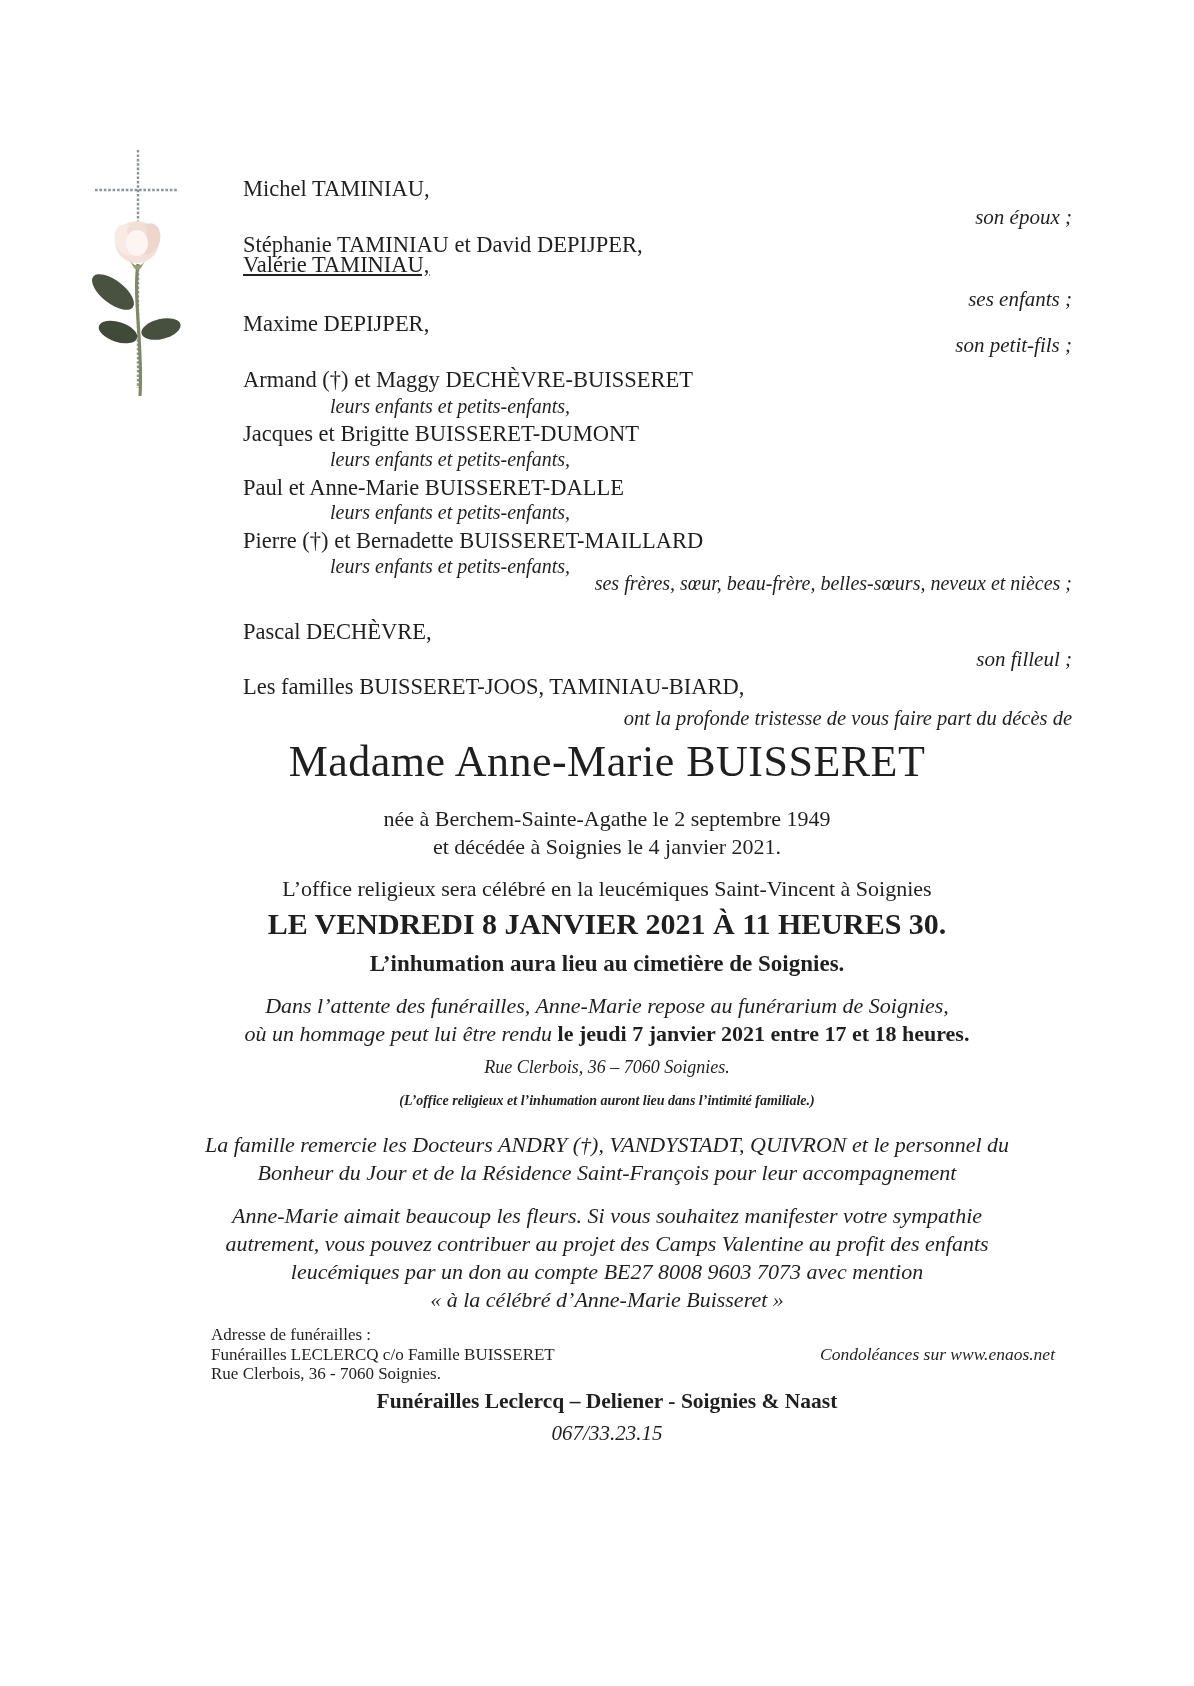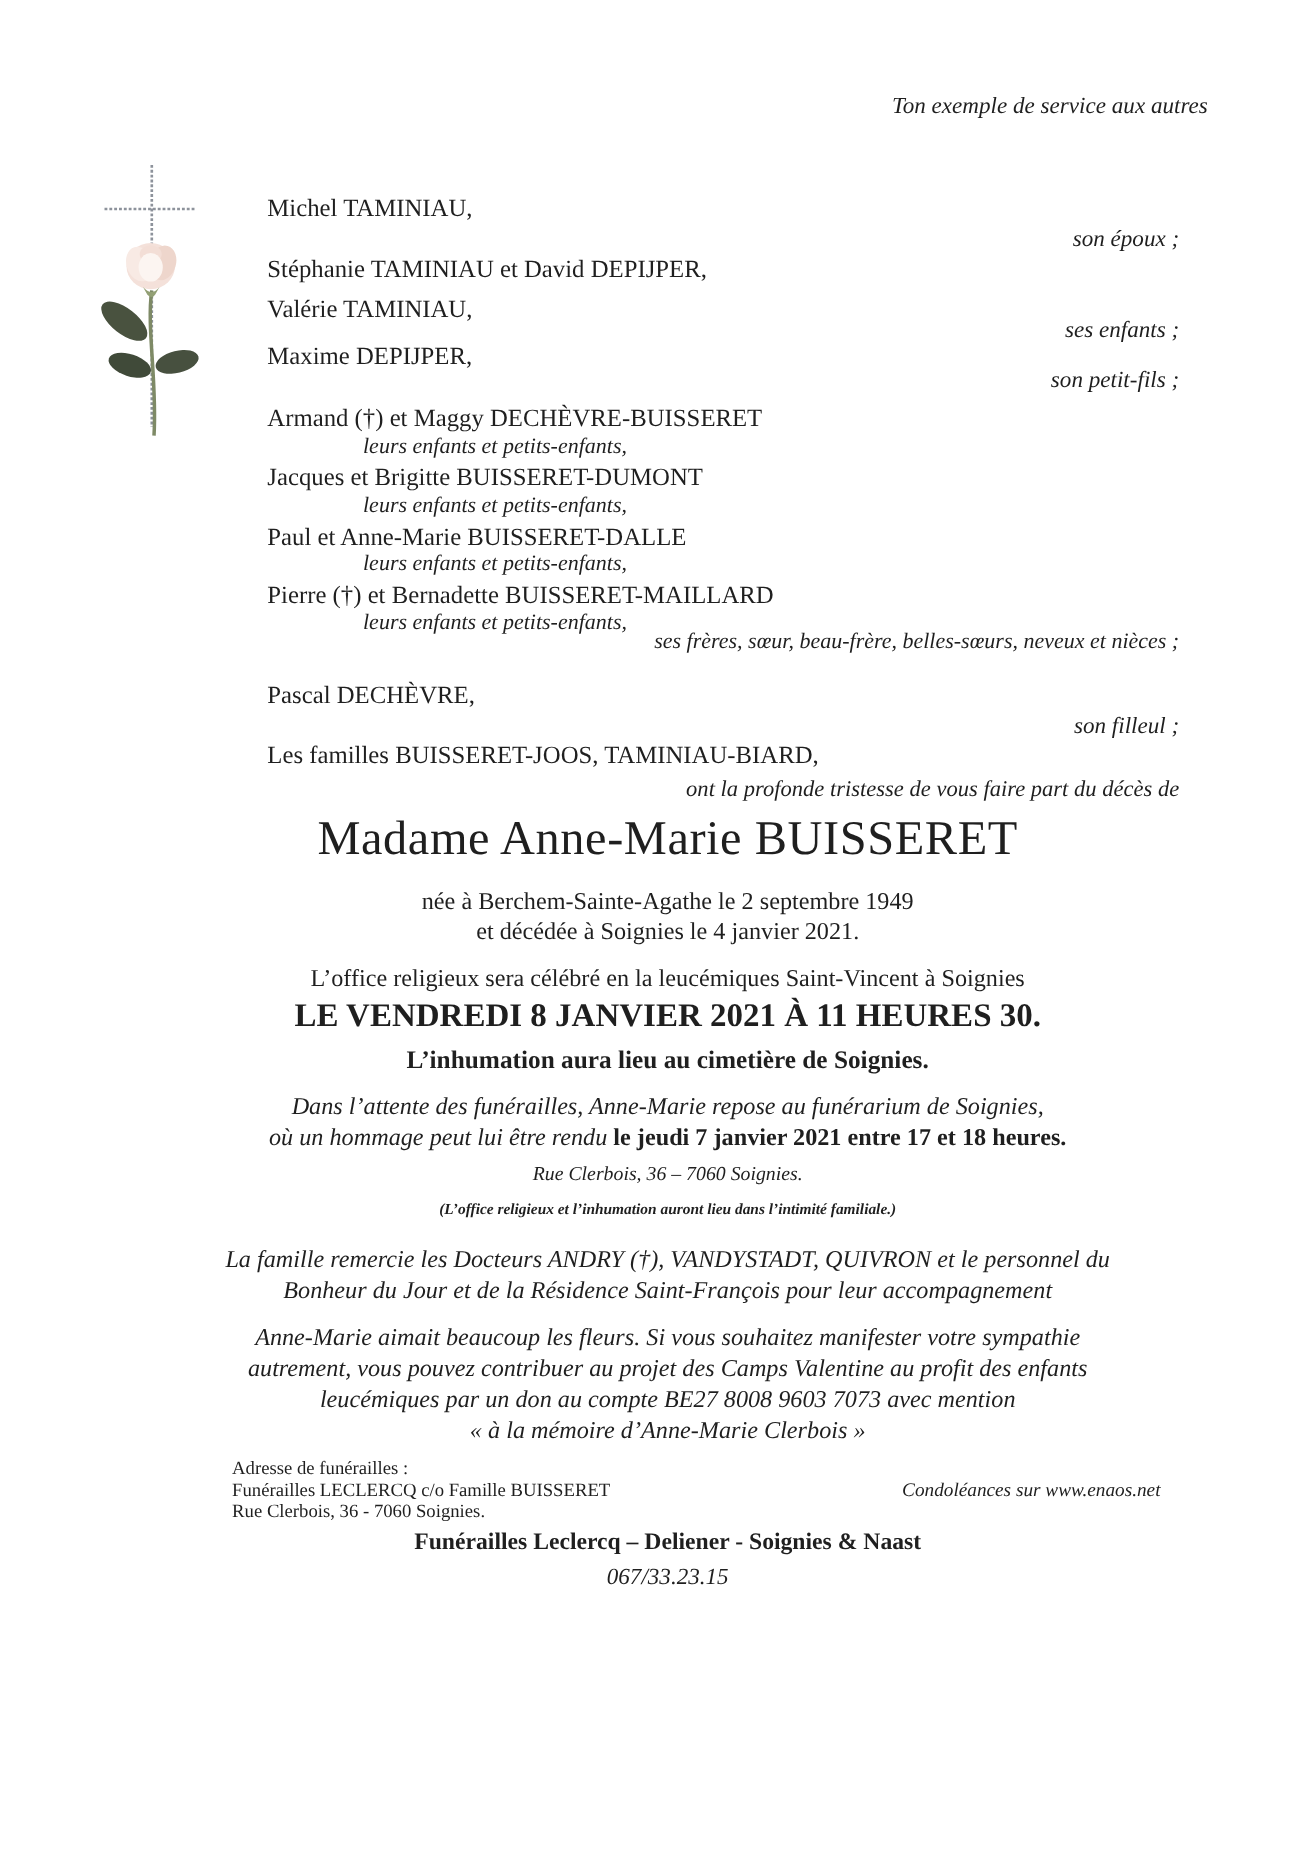--- a/index.html
+++ b/index.html
@@ -18,21 +18,20 @@
   .it{font-style:italic;}
   .bold{font-weight:bold;}
   .title{font-size:44px;letter-spacing:0.5px;}
   .small{font-size:17px;line-height:19.5px;}
   .cross-line{stroke:#8d929b;stroke-width:2.4;stroke-dasharray:2.6 1.8;}
 </style>
 </head>
 <body>
 
 <div class="ln quote" style="top:80px;right:96px;">
-  <div>Ton exemple de service aux autres</div>
 </div>
 
 <svg class="ln" style="left:84px;top:142px;" width="112" height="262" viewBox="0 0 112 262" aria-hidden="true">
   <line class="cross-line" x1="54" y1="8" x2="54" y2="246"></line>
   <line class="cross-line" x1="11" y1="48" x2="93" y2="48"></line>
   <path d="M54 122 C 49 155, 59 205, 56 254" fill="none" stroke="#7e8a66" stroke-width="3.2"></path>
   <ellipse cx="29" cy="150" rx="25" ry="11.5" fill="#49523f" transform="rotate(38 29 150)"></ellipse>
   <ellipse cx="34" cy="190" rx="20" ry="10" fill="#404a39" transform="rotate(18 34 190)"></ellipse>
   <ellipse cx="77" cy="187" rx="20" ry="10" fill="#47503f" transform="rotate(-14 77 187)"></ellipse>
   <g>
@@ -42,21 +41,21 @@
     <ellipse cx="53" cy="89" rx="10" ry="8" fill="#f3ded6"></ellipse>
     <ellipse cx="53" cy="101" rx="11" ry="13" fill="#fcf5f1"></ellipse>
     <path d="M46 119 Q54 128 61 119 L57 126 Q54 130 50 126 Z" fill="#93a075"></path>
   </g>
 </svg>
 
 <div class="ln name" style="top:176px;">Michel TAMINIAU,</div>
 <div class="ln rel" style="top:205px;">son époux ;</div>
 
 <div class="ln name" style="top:232px;">Stéphanie TAMINIAU et David DEPIJPER,</div>
-<div class="ln name" style="top:268px;">Valérie TAMINIAU,</div>
+<div class="ln name" style="top:252px;text-decoration:underline;">Valérie TAMINIAU,</div>
 <div class="ln rel" style="top:287px;">ses enfants ;</div>
 
 <div class="ln name" style="top:311px;">Maxime DEPIJPER,</div>
 <div class="ln rel" style="top:333px;">son petit-fils ;</div>
 
 <div class="ln name" style="top:367px;">Armand (†) et Maggy DECHÈVRE-BUISSERET</div>
 <div class="ln sub" style="top:395px;">leurs enfants et petits-enfants,</div>
 <div class="ln name" style="top:421px;">Jacques et Brigitte BUISSERET-DUMONT</div>
 <div class="ln sub" style="top:448px;">leurs enfants et petits-enfants,</div>
 <div class="ln name" style="top:475px;">Paul et Anne-Marie BUISSERET-DALLE</div>
@@ -85,21 +84,21 @@
 <div class="cblock c22" style="top:1021px;"><span class="it">où un hommage peut lui être rendu </span><span class="bold">le jeudi 7 janvier 2021 entre 17 et 18 heures.</span></div>
 <div class="cblock it" style="top:1057px;font-size:18px;">Rue Clerbois, 36 – 7060 Soignies.</div>
 <div class="cblock bold it" style="top:1093px;font-size:14px;">(L’office religieux et l’inhumation auront lieu dans l’intimité familiale.)</div>
 
 <div class="cblock c22 it" style="top:1132px;">La famille remercie les Docteurs ANDRY (†), VANDYSTADT, QUIVRON et le personnel du</div>
 <div class="cblock c22 it" style="top:1160px;">Bonheur du Jour et de la Résidence Saint-François pour leur accompagnement</div>
 
 <div class="cblock c22 it" style="top:1203px;">Anne-Marie aimait beaucoup les fleurs. Si vous souhaitez manifester votre sympathie</div>
 <div class="cblock c22 it" style="top:1231px;">autrement, vous pouvez contribuer au projet des Camps Valentine au profit des enfants</div>
 <div class="cblock c22 it" style="top:1259px;">leucémiques par un don au compte BE27 8008 9603 7073 avec mention</div>
-<div class="cblock c22 it" style="top:1287px;">« à la mémoire d’Anne-Marie Clerbois »</div>
+<div class="cblock c22 it" style="top:1287px;">« à la célébré d’Anne-Marie Buisseret »</div>
 
 <div class="ln small" style="left:211px;top:1325px;">
   <div>Adresse de funérailles :</div>
   <div>Funérailles LECLERCQ c/o Famille BUISSERET</div>
   <div>Rue Clerbois, 36 - 7060 Soignies.</div>
 </div>
 <div class="ln it" style="top:1344px;right:139px;font-size:17.5px;">Condoléances sur www.enaos.net</div>
 
 <div class="cblock bold" style="top:1389px;font-size:21.5px;font-family:Liberation Serif, serif;">Funérailles Leclercq – Deliener - Soignies &amp; Naast</div>
 <div class="cblock it" style="top:1421px;font-size:21px;">067/33.23.15</div>

